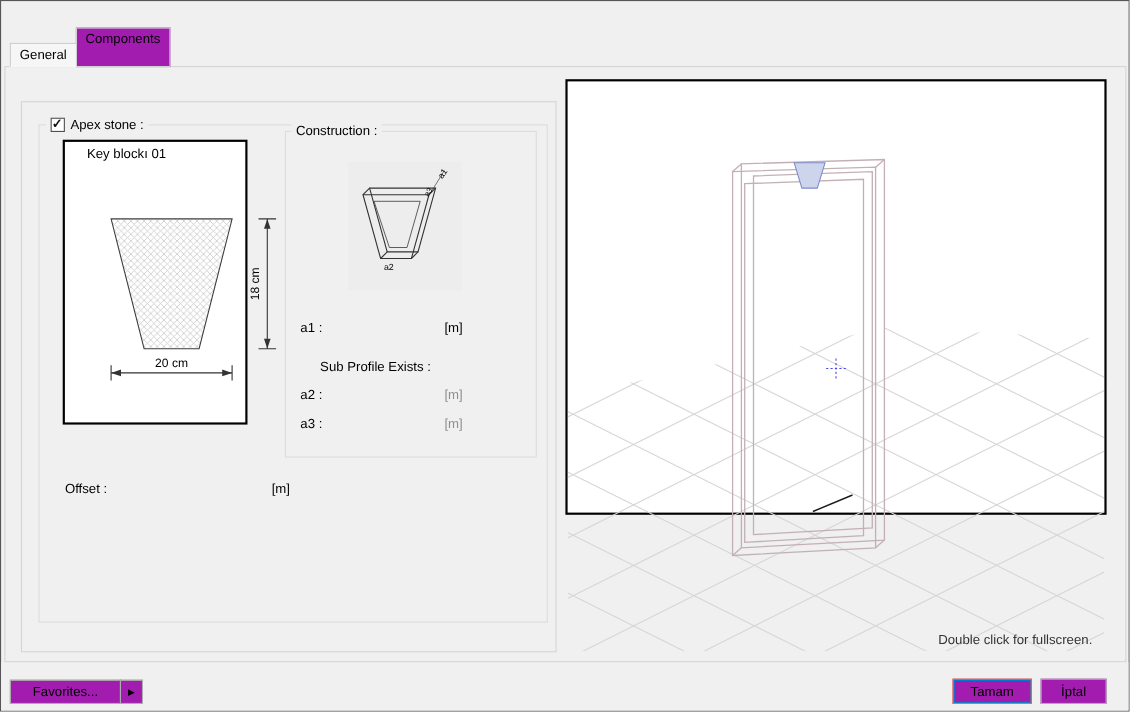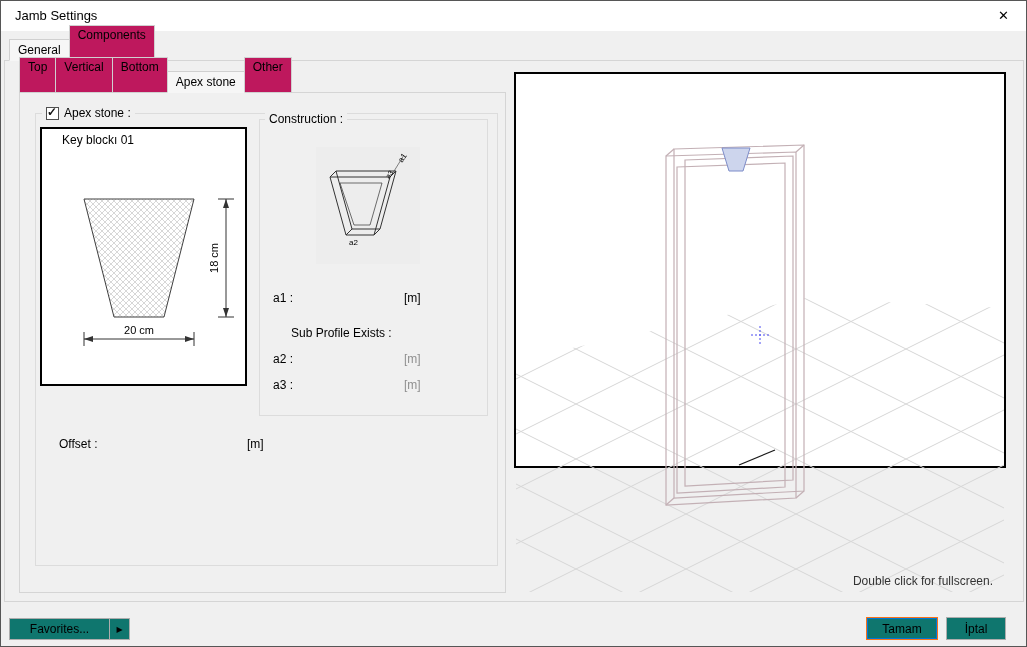--- a/index.html
+++ b/index.html
@@ -10,91 +10,78 @@
   }
   .abs{position:absolute;}
   
   .titlebar{left:0;top:0;width:100%;height:30px;background:#ffffff;}
   .title-text{left:14px;top:0;height:30px;line-height:30px;font-size:13px;}
   .close-btn{right:0;top:0;width:45px;height:30px;text-align:center;line-height:30px;
     font-size:13px;cursor:pointer;}
   
   .tabstrip{display:flex;align-items:flex-end;z-index:3;}
   .tab{box-sizing:border-box;height:36px;line-height:18px;padding:0 8px;border:1px solid #d0d0d0;
-    background:#be185d;margin-right:-1px;white-space:nowrap;cursor:pointer;}
+    background:#a21caf;margin-right:-1px;white-space:nowrap;cursor:pointer;}
   .tab.active{height:22px;line-height:20px;background:#f6f6f6;border-bottom:1px solid #f6f6f6;z-index:4;}
   .page{box-sizing:border-box;border:1px solid #d5d5d5;background:#f0f0f0;z-index:1;}
   
   .groupbox{box-sizing:border-box;border:1px solid #dcdcdc;z-index:2;}
   .group-caption{background:#f0f0f0;padding:0 4px;z-index:3;display:flex;align-items:center;gap:5px;}
   
   .checkbox{display:inline-block;box-sizing:border-box;width:13px;height:13px;background:#fff;
     border:1px solid #4f4f4f;position:relative;cursor:pointer;flex:0 0 13px;}
   .checkbox .mark{position:absolute;left:0px;top:-3px;font-size:12px;font-weight:bold;color:#111;}
   
   .txt{box-sizing:border-box;border:1px solid #7b7b7b;background:#fff;height:20px;
     font-family:"Liberation Sans", sans-serif;font-size:12px;padding:0 4px;color:#000;}
   .txt.disabled{border-color:#c9c9c9;color:#8f8f8f;background:#fdfdfd;}
   
-  .btn{box-sizing:border-box;border:1px solid #adadad;background:#0f766e;text-align:center;
+  .btn{box-sizing:border-box;border:1px solid #adadad;background:#a21caf;text-align:center;
     font-family:"Liberation Sans", sans-serif;font-size:12px;cursor:pointer;
     display:flex;align-items:center;justify-content:center;}
   .btn.default{border:1px solid #f97316;box-shadow:inset 0 0 0 1px #0078d7;}
   .btn.highlight{background:#bddff7;border:1px solid #2e86cf;}
   
   .profilebox{box-sizing:border-box;border:2px solid #000;background:#fff;z-index:3;}
   .profile-name{left:20px;top:4px;font-size:12px;z-index:4;}
   
   .preview{box-sizing:border-box;border:2px solid #000;background:#fff;z-index:2;cursor:pointer;}
   .diagram{background:#ededed;z-index:3;}
   .label{white-space:nowrap;z-index:3;}
   .label.dim{color:#8f8f8f;}
   .footerbar{left:0;top:601px;width:100%;height:46px;background:#f0f0f0;}
 </style>
 </head>
 <body>
 
 <div class="dialog">
 
   
-  <div class="abs titlebar">
-    <div class="abs title-text">Jamb Settings</div>
-    <div class="abs close-btn">
-      <span>✕</span>
-    </div>
-  </div>
 
   
   <div class="abs tabstrip" style="left:8px;top:39px;height:21px;">
     <div class="tab active">General</div>
     <div class="tab">Components</div>
   </div>
   <div class="abs page" style="left:3px;top:59px;width:1020px;height:542px;"></div>
 
   
-  <div class="abs tabstrip" style="left:18px;top:72px;height:20px;">
-    <div class="tab">Top</div>
-    <div class="tab">Vertical</div>
-    <div class="tab">Bottom</div>
-    <div class="tab active">Apex stone</div>
-    <div class="tab">Other</div>
-  </div>
   <div class="abs page" style="left:18px;top:91px;width:487px;height:501px;"></div>
 
   
   <div class="abs groupbox" style="left:34px;top:112px;width:463px;height:453px;"></div>
   <div class="abs group-caption" style="left:41px;top:105px;height:14px;">
     <span class="checkbox">
         <span class="mark">✓</span>
       </span>
     <span class="label">Apex stone :</span>
   </div>
 
   
-  <div class="abs profilebox" style="left:39px;top:126px;width:207px;height:259px;">
+  <div class="abs profilebox" style="left:56px;top:126px;width:168px;height:259px;">
     <div class="abs profile-name">Key blockı 01</div>
     <svg width="203" height="255" viewBox="0 0 203 255">
       <defs>
         <pattern id="hatch" width="6" height="6" patternUnits="userSpaceOnUse">
           <rect width="6" height="6" fill="#ffffff"></rect>
           <path d="M0,6 L6,0 M0,0 L6,6" stroke="#c6c6c6" stroke-width="0.7"></path>
         </pattern>
       </defs>
 
       <polygon points="42,70 152,70 122,188 72,188" fill="url(#hatch)" stroke="#3f3f3f" stroke-width="1"></polygon>

